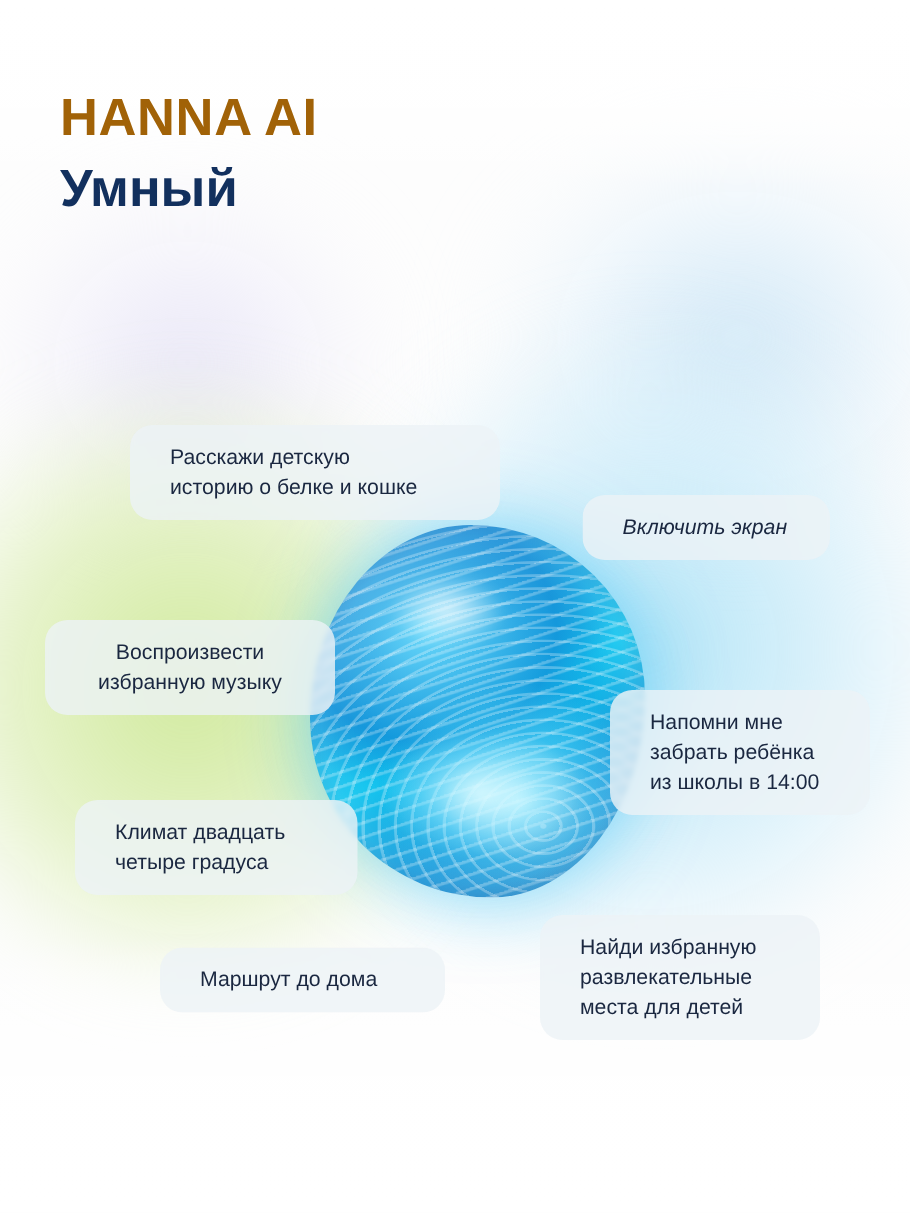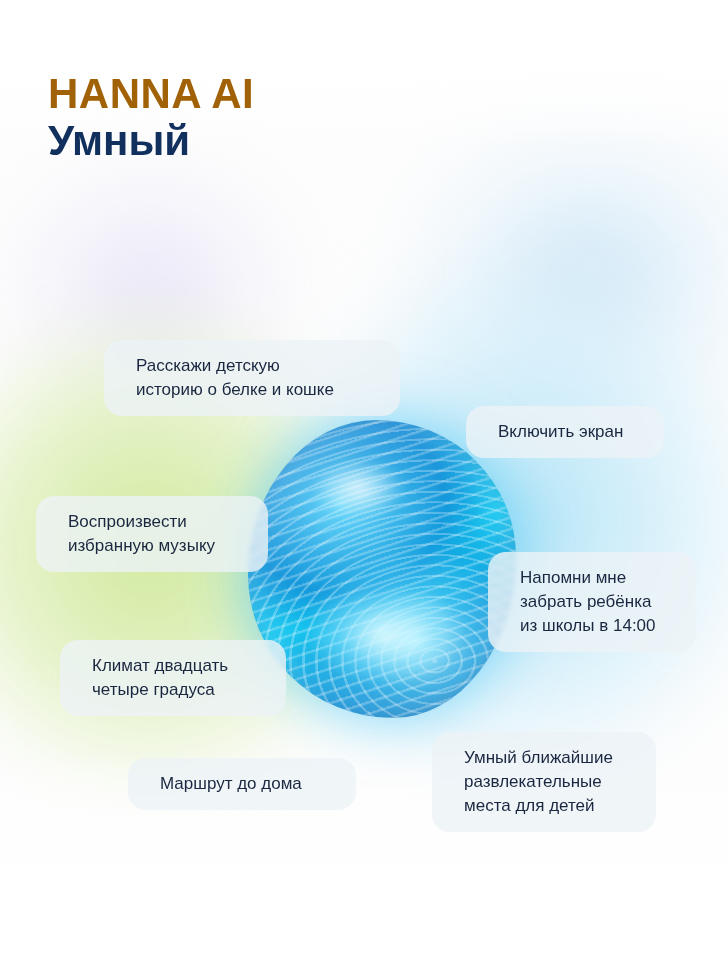--- a/index.html
+++ b/index.html
@@ -99,21 +99,21 @@
     display: block;
     color: #a16207;
   }
   .headline .sub1,
   .headline .sub2 {
     font-size: 42px;
     font-weight: 700;
     display: block;
     color: #12305e;
   }
-  .headline .sub1 { margin-top: 2px; }
+  .headline .sub1 { margin-top: 12px; }
   .headline .sub2 { margin-top: 2px; }
 
   
   .orb-wrap {
     position: absolute;
     left: 248px;
     top: 420px;
     width: 268px;
     height: 300px;
     z-index: 10;
@@ -203,22 +203,22 @@
     border-radius: 18px;
     padding: 14px 32px;
     color: #1a2740;
     font-size: 17px;
     line-height: 1.42;
     backdrop-filter: blur(2px);
     white-space: pre-line;
   }
 
   #chip-story    { left: 104px; top: 340px;  width: 296px; }
-  #chip-screen   { left: 466px; top: 406px;  width: 198px; }
-  #chip-music    { left: 36px;  top: 496px;  width: 232px; }
+  #chip-screen   { left: 466px; top: 396px;  width: 198px; font-style: italic; }
+  #chip-music    { left: 36px;  top: 496px;  width: 232px; text-align: center; }
   #chip-remind   { left: 488px; top: 552px;  width: 208px; }
   #chip-climate  { left: 60px;  top: 640px;  width: 226px; }
   #chip-route    { left: 128px; top: 758px;  width: 228px; }
   #chip-places   { left: 432px; top: 732px;  width: 224px; }
 </style>
 </head>
 <body>
 
 <div id="poster">
 
@@ -249,18 +249,18 @@
 историю о белке и кошке</div>
   <div class="chip" id="chip-screen">Включить экран</div>
   <div class="chip" id="chip-music">Воспроизвести
 избранную музыку</div>
   <div class="chip" id="chip-remind">Напомни мне
 забрать ребёнка
 из школы в 14:00</div>
   <div class="chip" id="chip-route">Маршрут до дома</div>
   <div class="chip" id="chip-climate">Климат двадцать
 четыре градуса</div>
-  <div class="chip" id="chip-places">Умный ближайшие
+  <div class="chip" id="chip-places">Найди избранную
 развлекательные
 места для детей</div>
 
   <div class="wash-bottom-fade"></div>
 </div>
 
 </body></html>

